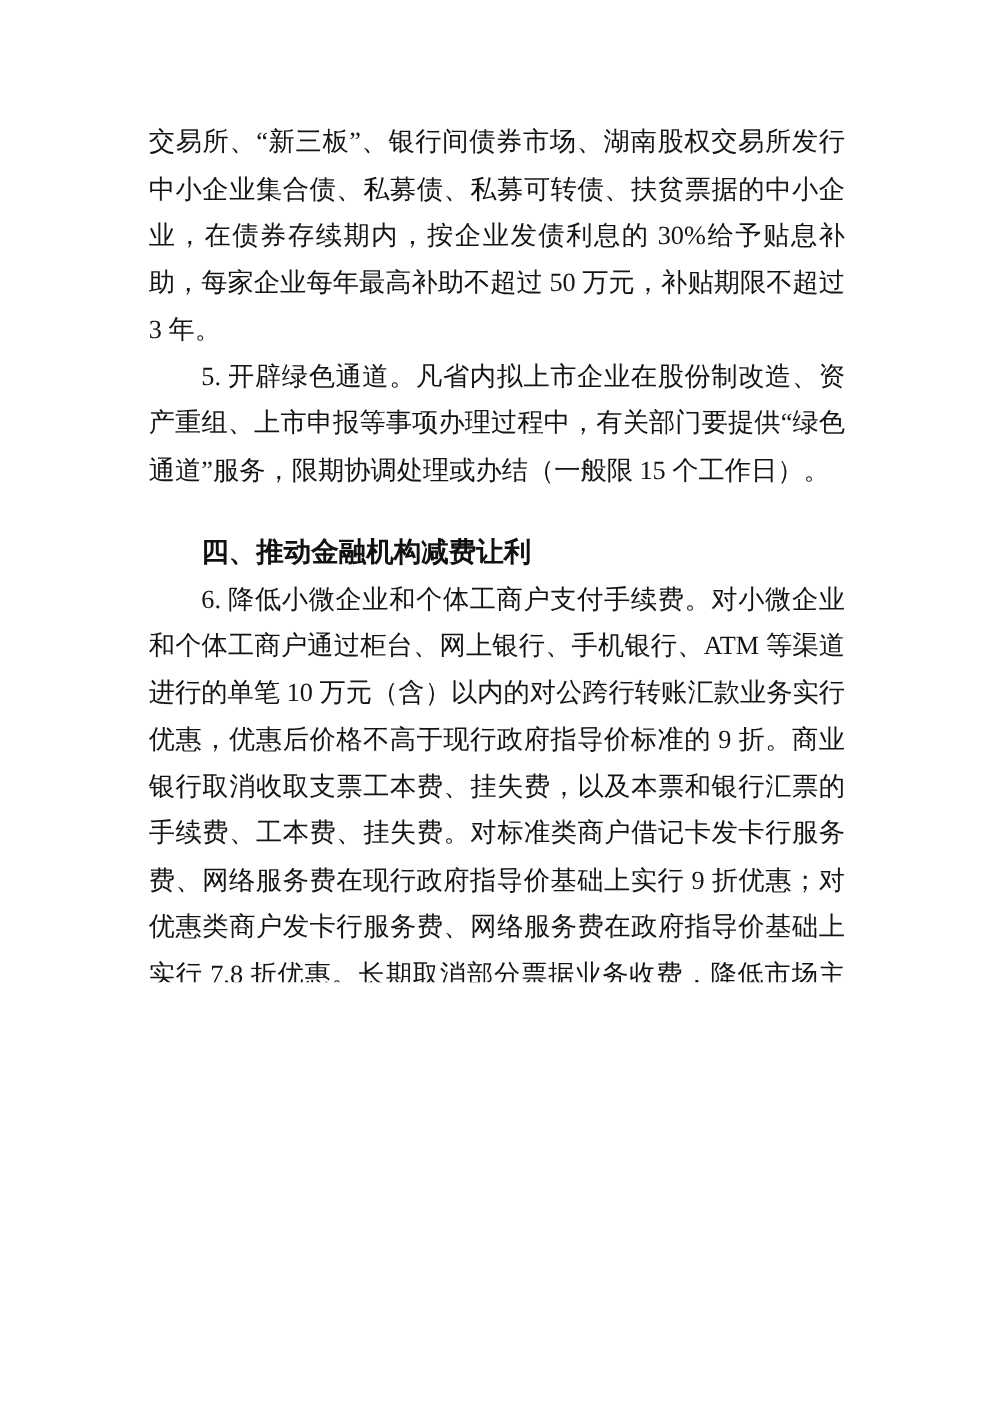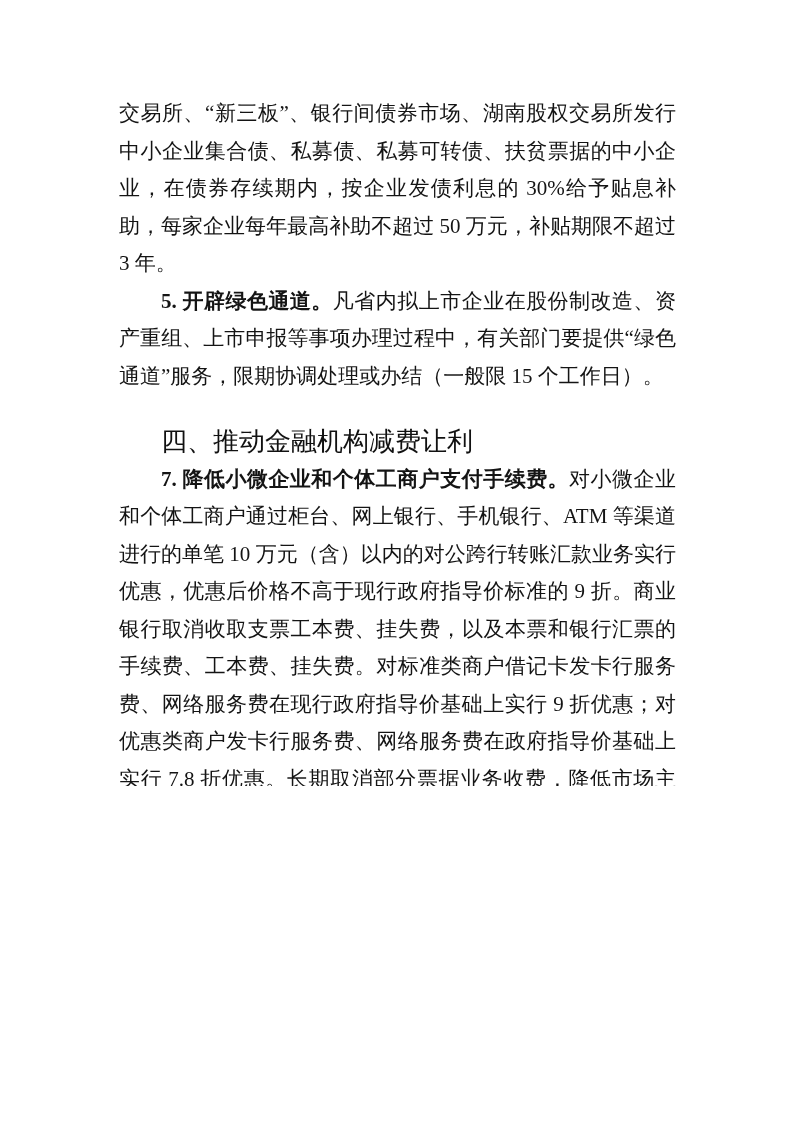--- a/index.html
+++ b/index.html
@@ -25,43 +25,43 @@
     text-align: justify;
     text-justify: inter-ideograph;
   }
   .para {
     margin: 0;
   }
   .indent {
     text-indent: 42px;
   }
   .lead {
-    font-weight: bold;
+    font-weight: normal;
   }
   .heading {
     margin: 28px 0 0 0;
     font-family: "Liberation Sans", "DejaVu Sans", sans-serif;
-    font-weight: normal;
-    font-size: 26px;
+    font-weight: bold;
+    font-size: 22px;
     line-height: 37.5px;
     text-indent: 42px;
     color: #111111;
   }
 </style>
 </head>
 <body>
 
 <div class="page">
   <div class="doc">
 
     <p class="para">交易所、“新三板”、银行间债券市场、湖南股权交易所发行中小企业集合债、私募债、私募可转债、扶贫票据的中小企业，在债券存续期内，按企业发债利息的 30%给予贴息补助，每家企业每年最高补助不超过 50 万元，补贴期限不超过 3 年。</p>
 
     <p class="para indent"><span class="lead">5. 开辟绿色通道。</span><span>凡省内拟上市企业在股份制改造、资产重组、上市申报等事项办理过程中，有关部门要提供“绿色通道”服务，限期协调处理或办结（一般限 15 个工作日）。</span></p>
 
     <h2 class="heading">四、推动金融机构减费让利</h2>
 
-    <p class="para indent"><span class="lead">7. 降低小微企业和个体工商户支付手续费。</span><span>对小微企业和个体工商户通过柜台、网上银行、手机银行、ATM 等渠道进行的单笔 10 万元（含）以内的对公跨行转账汇款业务实行优惠，优惠后价格不高于现行政府指导价标准的 9 折。商业银行取消收取支票工本费、挂失费，以及本票和银行汇票的手续费、工本费、挂失费。对标准类商户借记卡发卡行服务费、网络服务费在现行政府指导价基础上实行 9 折优惠；对优惠类商户发卡行服务费、网络服务费在政府指导价基础上实行 7.8 折优惠。长期取消部分票据业务收费，降低市场主体经营成本。</span></p>
+    <p class="para indent"><span class="lead">6. 降低小微企业和个体工商户支付手续费。</span><span>对小微企业和个体工商户通过柜台、网上银行、手机银行、ATM 等渠道进行的单笔 10 万元（含）以内的对公跨行转账汇款业务实行优惠，优惠后价格不高于现行政府指导价标准的 9 折。商业银行取消收取支票工本费、挂失费，以及本票和银行汇票的手续费、工本费、挂失费。对标准类商户借记卡发卡行服务费、网络服务费在现行政府指导价基础上实行 9 折优惠；对优惠类商户发卡行服务费、网络服务费在政府指导价基础上实行 7.8 折优惠。长期取消部分票据业务收费，降低市场主体经营成本。</span></p>
 
     <p class="para indent lead">5. 全面清理各种不合理收费。</p>
 
 
   </div>
 </div>
 
 </body></html>

